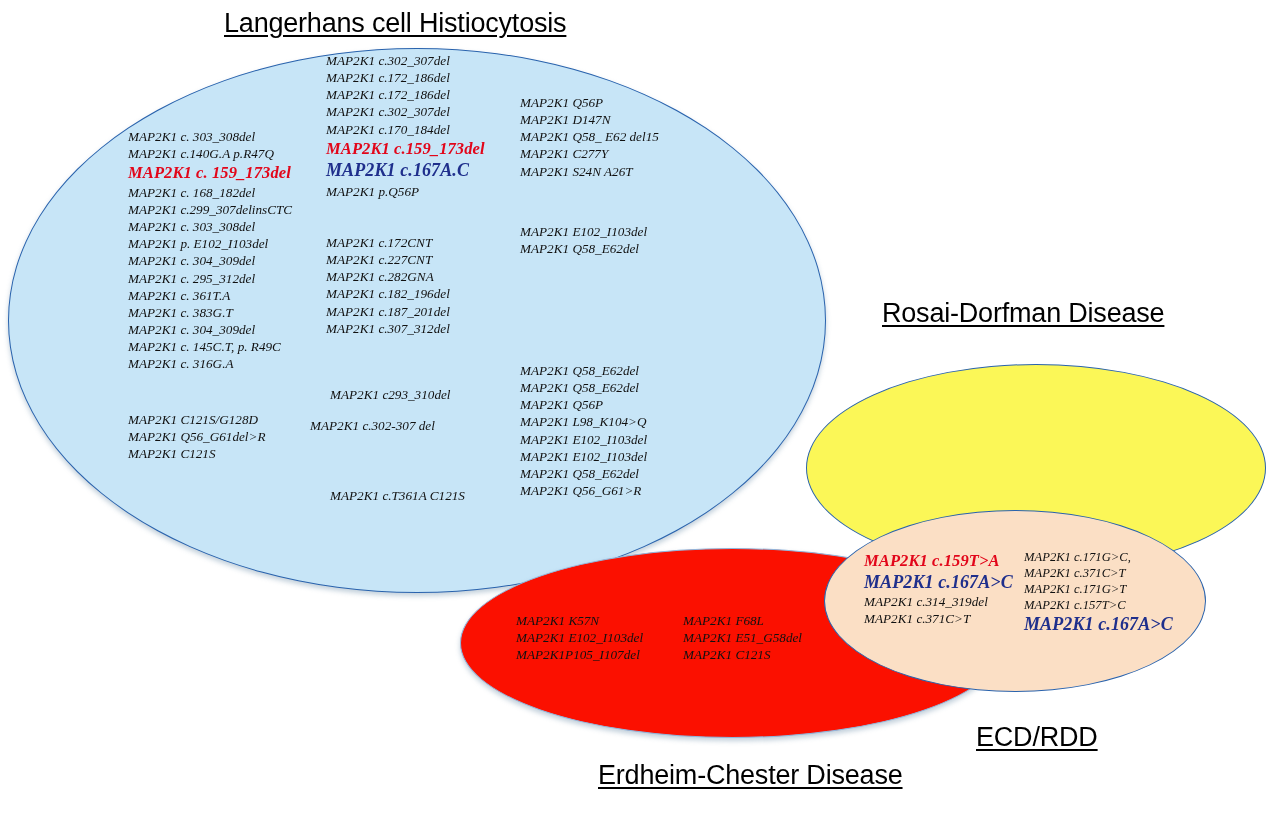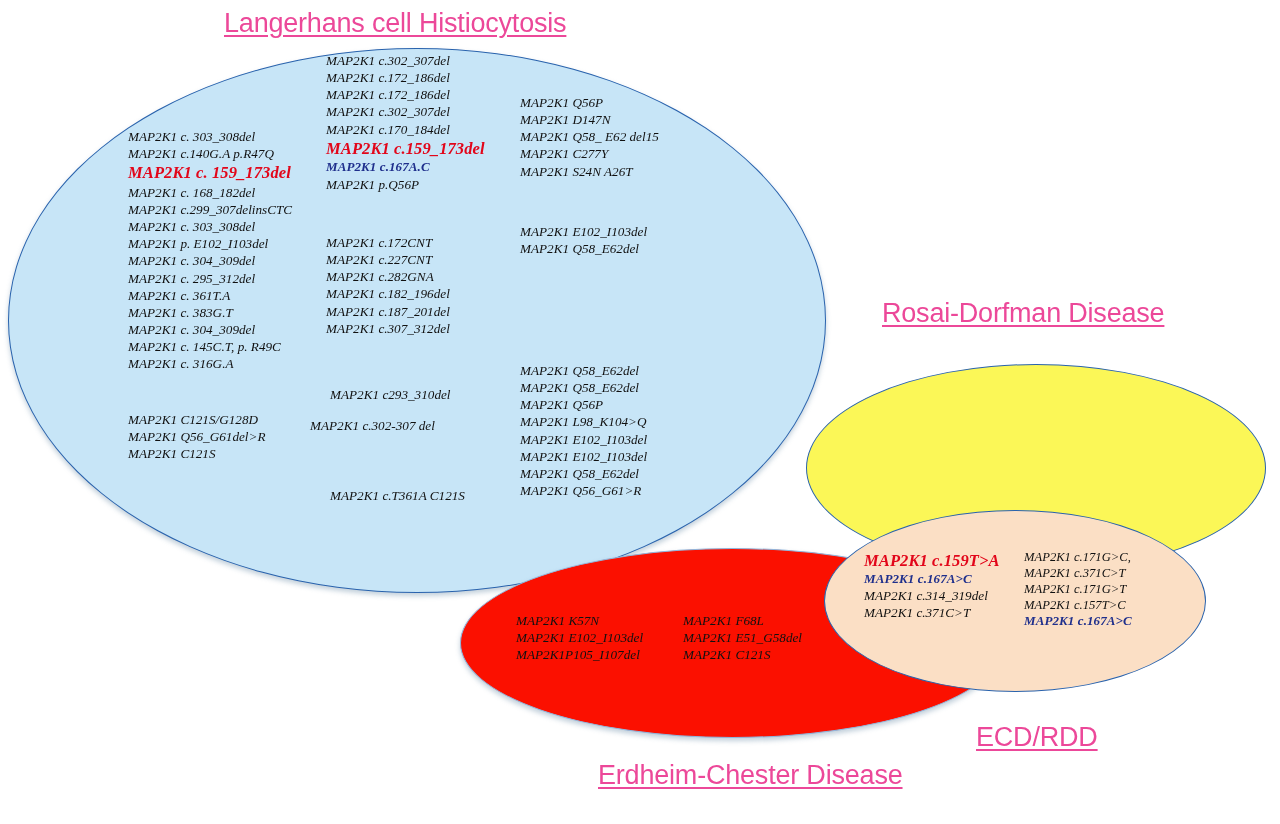--- a/index.html
+++ b/index.html
@@ -58,21 +58,21 @@
     border: 1.6px solid #2a63ad;
     z-index: 4;
   }
 
   
   .disease-title {
     position: absolute;
     font-family: "Liberation Sans", "DejaVu Sans", sans-serif;
     font-size: 27px;
     font-weight: 400;
-    color: #ec4899;
+    color: #000000;
     text-decoration: underline;
     text-underline-offset: 3px;
     white-space: nowrap;
     z-index: 20;
     letter-spacing: -0.2px;
   }
   .title-lch   { left: 224px; top: 8px;   }
   .title-rdd   { left: 882px; top: 298px; }
   .title-ecd   { left: 598px; top: 760px; }
   .title-ecdrdd{ left: 976px; top: 722px; }
@@ -94,21 +94,21 @@
 
   .hl-red {
     color: #e2061a;
     font-weight: bold;
     font-size: 16.5px;
     letter-spacing: 0.1px;
   }
   .hl-blue {
     color: #1f2f8c;
     font-weight: bold;
-    font-size: 13px;
+    font-size: 18px;
     letter-spacing: 0.1px;
   }
 
   
   .lch-col-a  { left: 128px; top: 128px; }
   .lch-col-a2 { left: 128px; top: 411px; }
   .lch-col-b  { left: 326px; top: 52px;  }
   .lch-col-b2 { left: 326px; top: 234px; }
   .lch-col-b3 { left: 330px; top: 386px; }
   .lch-col-b4 { left: 310px; top: 417px; font-style: italic; }

